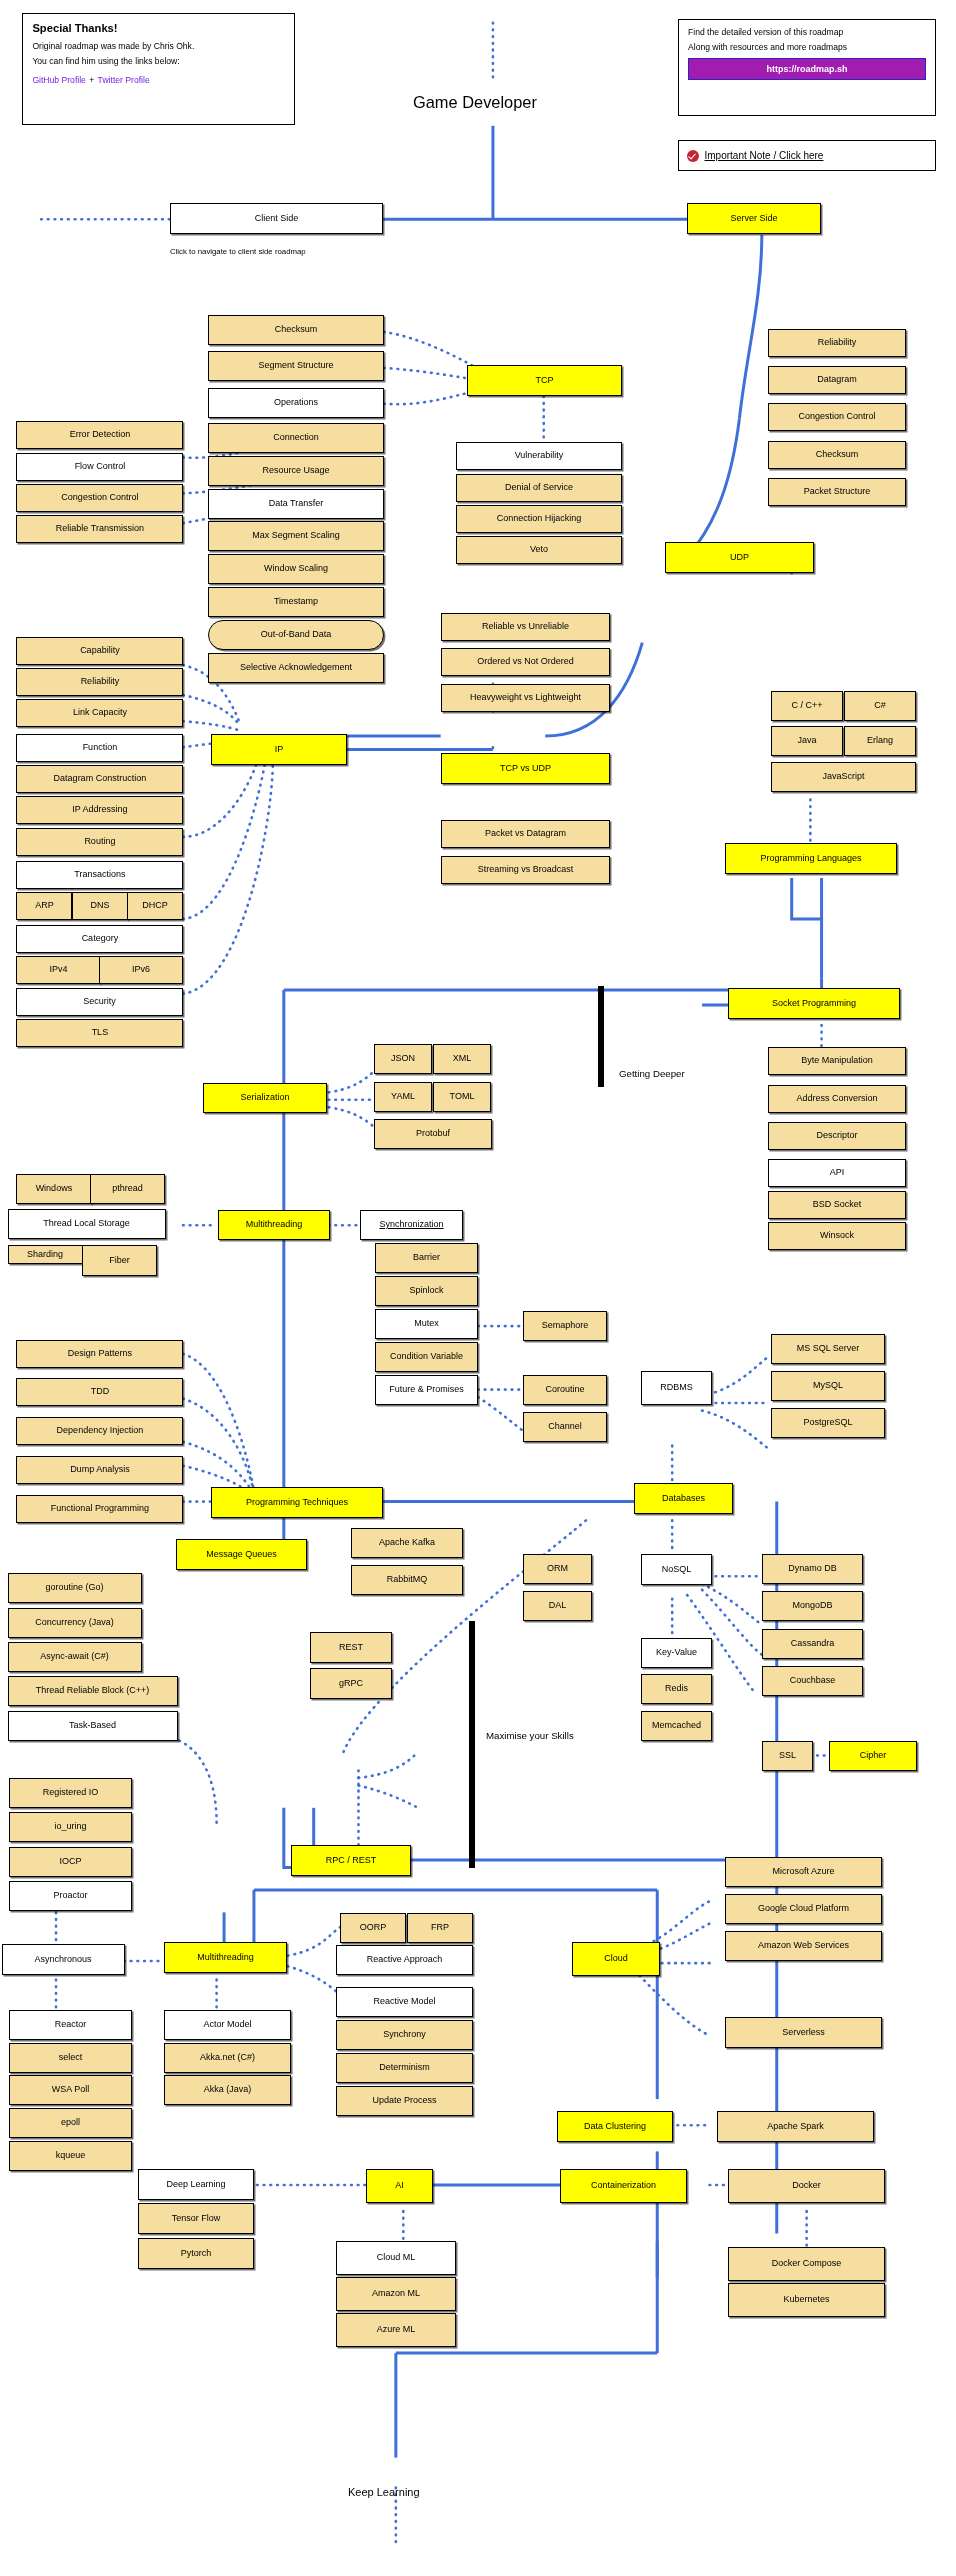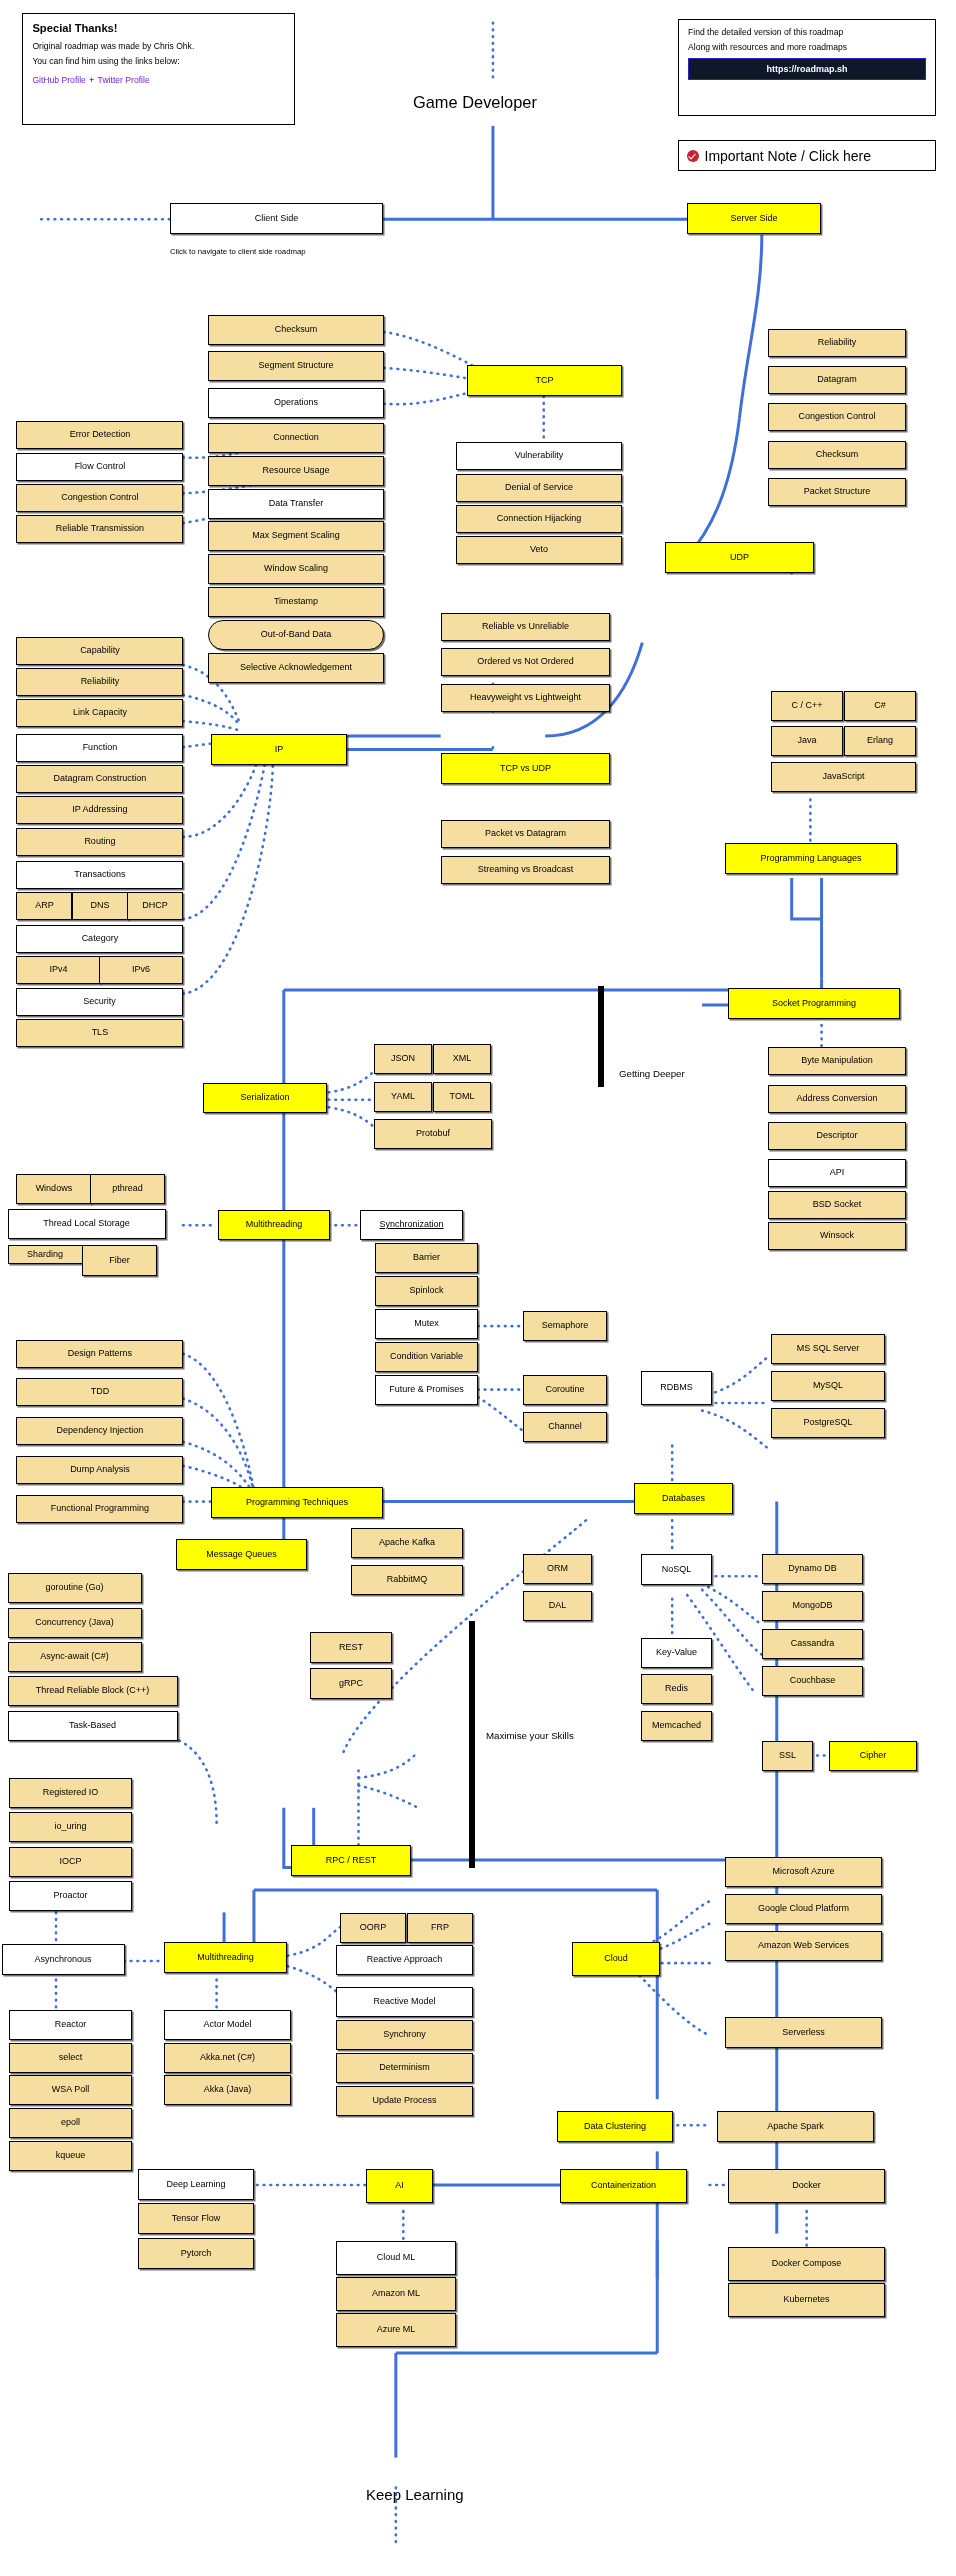--- a/index.html
+++ b/index.html
@@ -32,21 +32,21 @@
     background:#fff;
     z-index:6;
     padding:7.5px 9px;
   }
   .panel h3 { margin:0 0 7.5px 0; font-size:11.2px; font-weight:700; }
   .panel p  { margin:0 0 4.5px 0; font-size:8.6px; }
   .lnk { color:#7722dd; font-size:8.6px; }
   .plus { font-size:8.6px; color:#000; }
 
   .urlbtn {
-    display:block; background:#0f172a; color:#fff; text-align:center;
+    display:block; background:#a21caf; color:#fff; text-align:center;
     font-size:9px; font-weight:700; padding:5.2px 0; margin-top:6px;
     border:0.7px solid #2a24c0;
   }
 
   .notebox { position:absolute; border:1.5px solid #000; background:#fff; z-index:6;
              display:flex; align-items:center; gap:6px; padding:0 7.5px; }
   .check {
     width:12px; height:12px; border-radius:50%; background:#c82333;
     position:relative; flex:0 0 auto;
   }
@@ -200,21 +200,21 @@
   </div>
 
   <div class="panel" style="left:678px;top:18.7px;width:258px;height:97px;">
     <p>Find the detailed version of this roadmap</p>
     <p>Along with resources and more roadmaps</p>
     <a class="urlbtn">https://roadmap.sh</a>
   </div>
 
   <div class="notebox" style="left:678px;top:140px;width:258px;height:31px;">
     <span class="check"></span>
-    <span style="font-size:14px;">Important Note / Click here</span>
+    <span style="font-size:10px;text-decoration:underline;">Important Note / Click here</span>
   </div>
 
   <div class="title" style="left:413px;top:93px;">Game Developer</div>
 
   <div class="node white" style="left:170px;top:203px;width:213px;height:31px;">Client Side</div>
   <div class="caption" style="left:170px;top:247px;">Click to navigate to client side roadmap</div>
   <div class="node yellow" style="left:687px;top:203px;width:134px;height:31px;">Server Side</div>
 
   <div class="node" style="left:208px;top:315px;width:176px;height:30px;">Checksum</div>
   <div class="node" style="left:208px;top:351px;width:176px;height:30px;">Segment Structure</div>
@@ -403,16 +403,16 @@
   <div class="node yellow" style="left:366px;top:2169px;width:67px;height:34px;">AI</div>
   <div class="node white" style="left:336px;top:2241px;width:120px;height:34px;">Cloud ML</div>
   <div class="node" style="left:336px;top:2277px;width:120px;height:34px;">Amazon ML</div>
   <div class="node" style="left:336px;top:2313px;width:120px;height:34px;">Azure ML</div>
 
   <div class="node yellow" style="left:560px;top:2169px;width:127px;height:34px;">Containerization</div>
   <div class="node" style="left:728px;top:2169px;width:157px;height:34px;">Docker</div>
   <div class="node" style="left:728px;top:2247px;width:157px;height:34px;">Docker Compose</div>
   <div class="node" style="left:728px;top:2283px;width:157px;height:34px;">Kubernetes</div>
 
-  <div class="title" style="left:366px;top:2486px;font-size:15px;">Keep Learning</div>
+  <div class="title" style="left:348px;top:2486px;font-size:11px;">Keep Learning</div>
 
 </div>
 
 
 </body></html>

